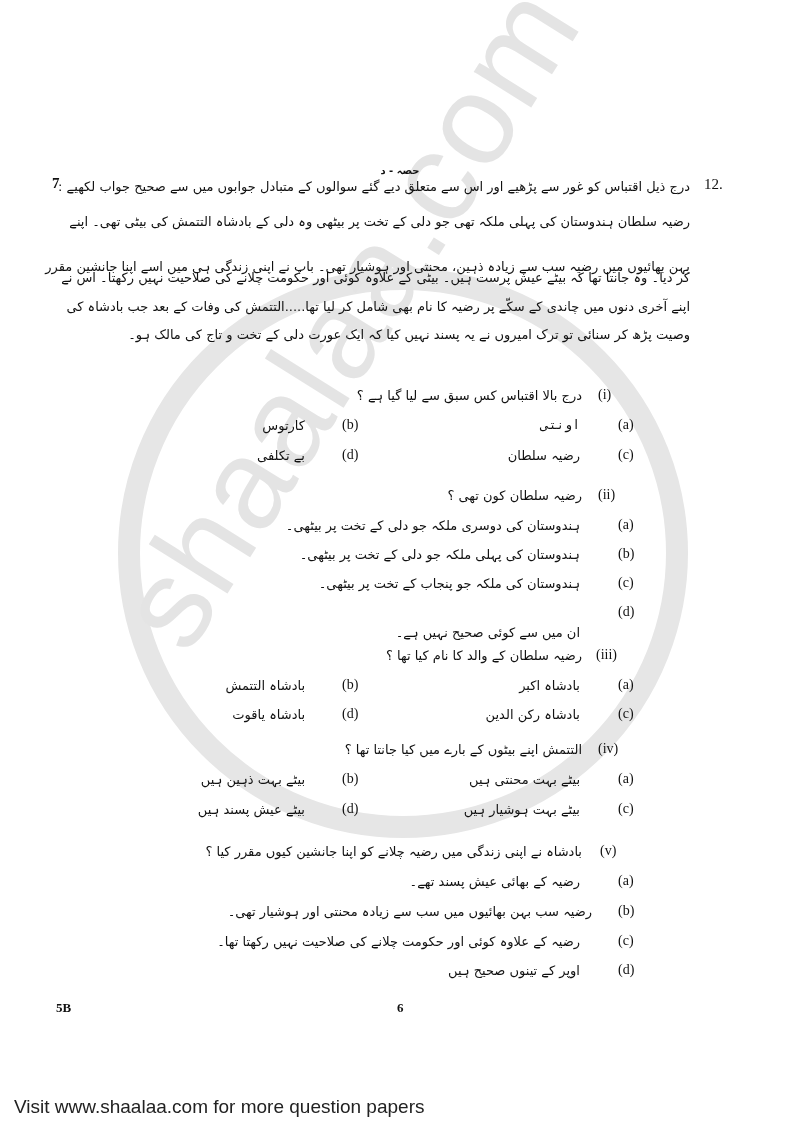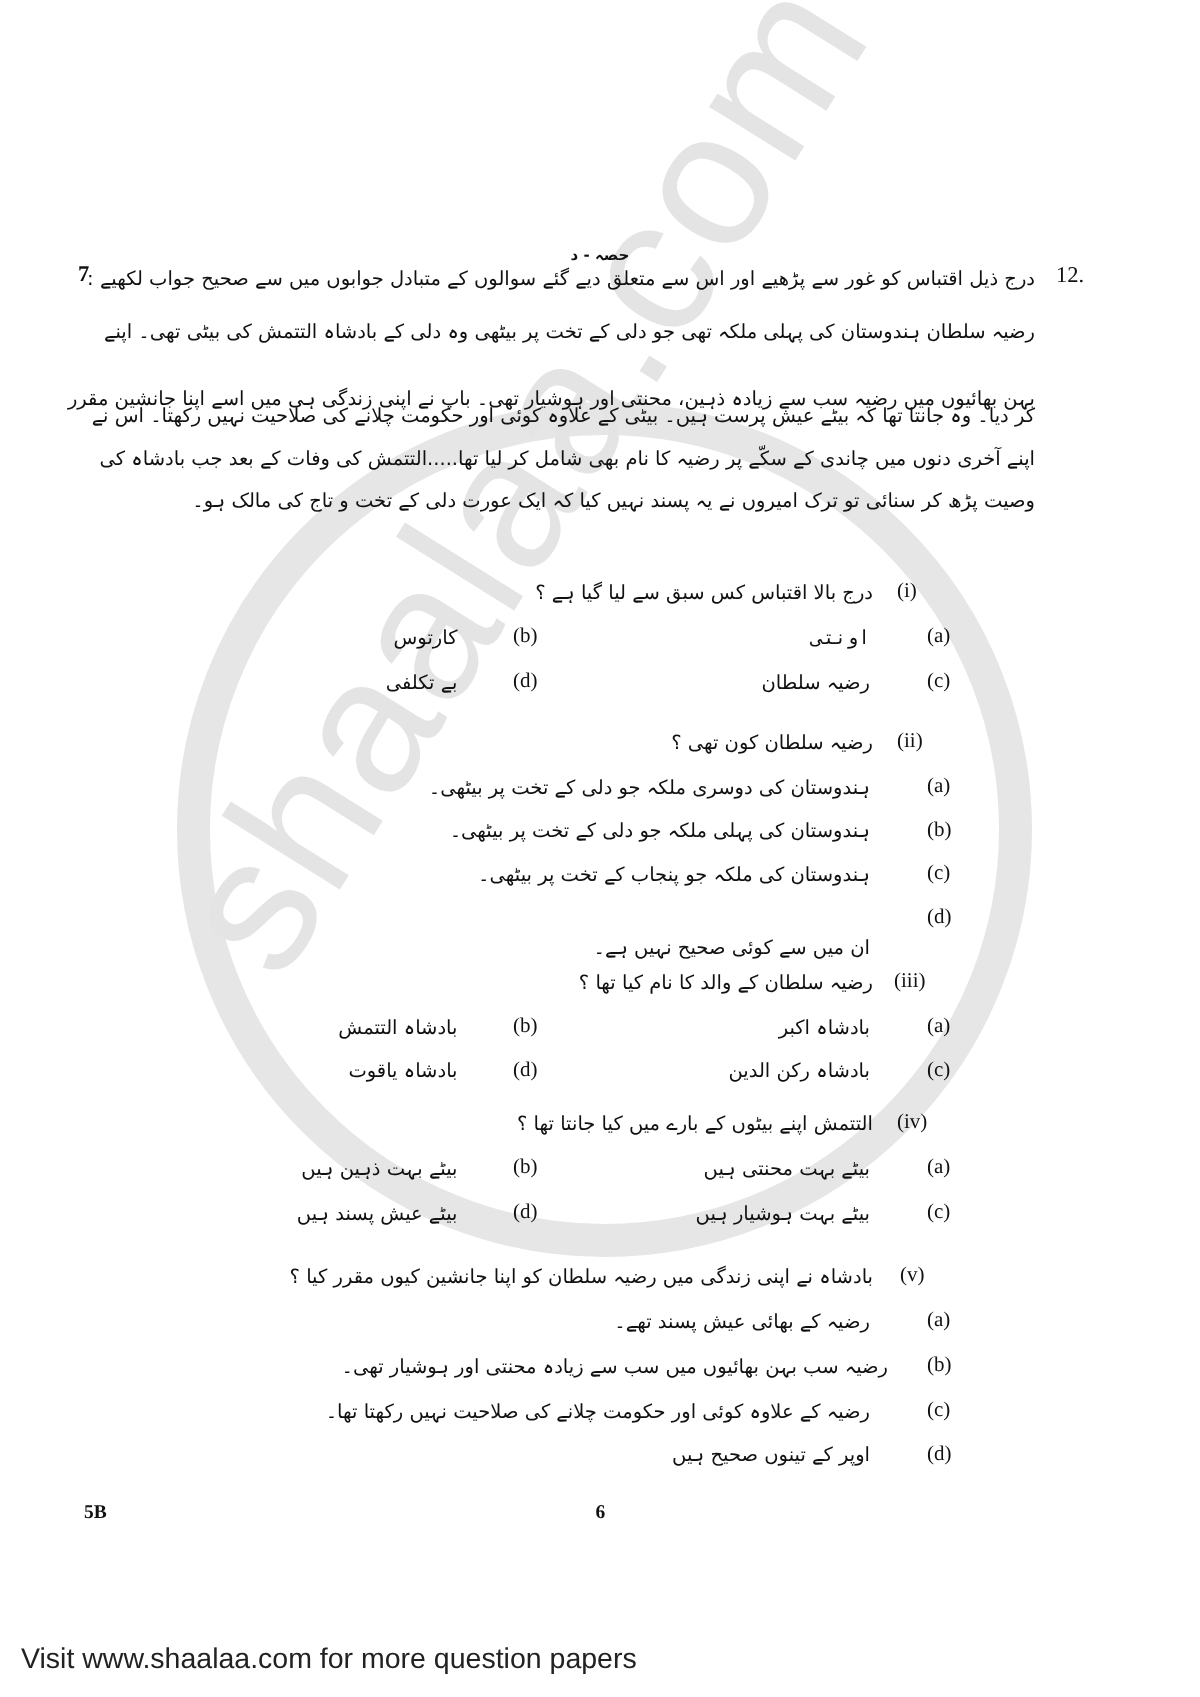--- a/index.html
+++ b/index.html
@@ -81,21 +81,21 @@
   <div class="abs lbl" style="left:342px; top:771px;">(b)</div>
   <div class="abs urdu" style="right:495px; top:773px;">بیٹے بہت ذہین ہیں</div>
   <div class="abs lbl" style="left:618px; top:801px;">(c)</div>
   <div class="abs urdu" style="right:220px; top:803px;">بیٹے بہت ہوشیار ہیں</div>
   <div class="abs lbl" style="left:342px; top:801px;">(d)</div>
   <div class="abs urdu" style="right:495px; top:803px;">بیٹے عیش پسند ہیں</div>
 </div>
 
 <div>
   <div class="abs lbl" style="left:600px; top:843px;">(v)</div>
-  <div class="abs urdu" style="right:218px; top:845px;">بادشاہ نے اپنی زندگی میں رضیہ سلطان کو اپنا جانشین کیوں مقرر کیا ؟</div>
+  <div class="abs urdu" style="right:218px; top:845px;">بادشاہ نے اپنی زندگی میں رضیہ چلانے کو اپنا جانشین کیوں مقرر کیا ؟</div>
   <div class="abs lbl" style="left:618px; top:873px;">(a)</div>
   <div class="abs urdu" style="right:220px; top:875px;">رضیہ کے بھائی عیش پسند تھے۔</div>
   <div class="abs lbl" style="left:618px; top:903px;">(b)</div>
   <div class="abs urdu" style="right:208px; top:905px;text-align:right;">رضیہ سب بہن بھائیوں میں سب سے زیادہ محنتی اور ہوشیار تھی۔</div>
   <div class="abs lbl" style="left:618px; top:933px;">(c)</div>
   <div class="abs urdu" style="right:220px; top:935px;">رضیہ کے علاوہ کوئی اور حکومت چلانے کی صلاحیت نہیں رکھتا تھا۔</div>
   <div class="abs lbl" style="left:618px; top:962px;">(d)</div>
   <div class="abs urdu" style="right:220px; top:964px;">اوپر کے تینوں صحیح ہیں</div>
 </div>
 

